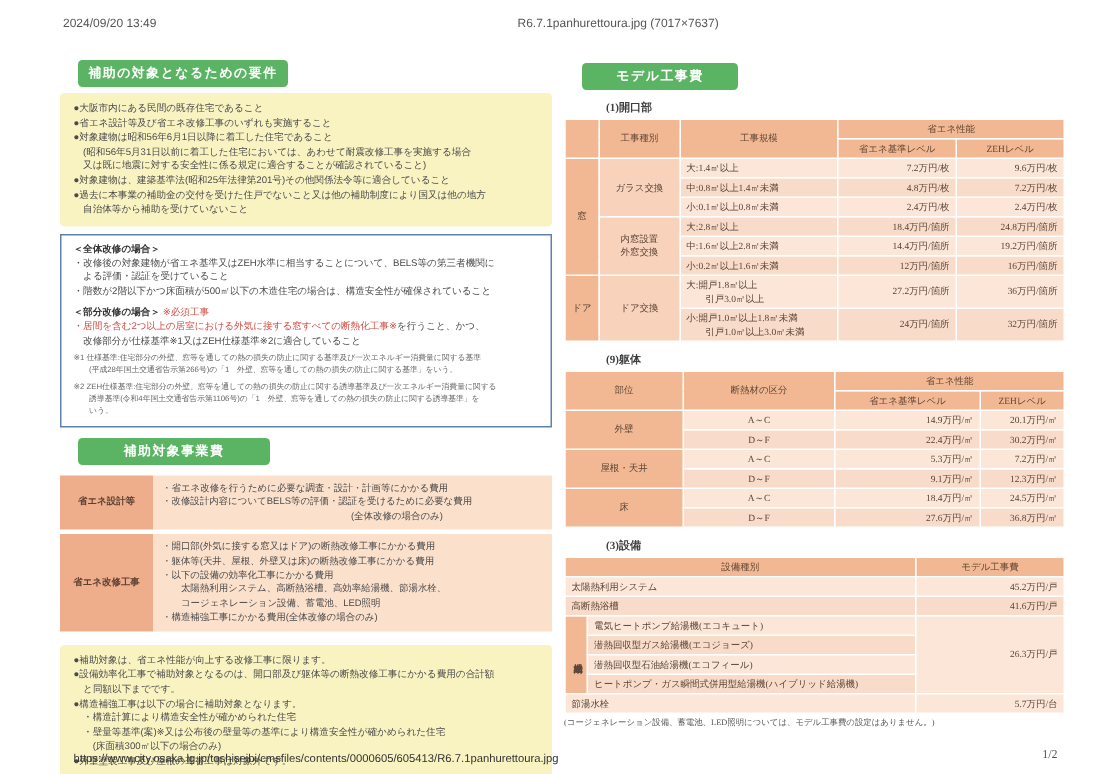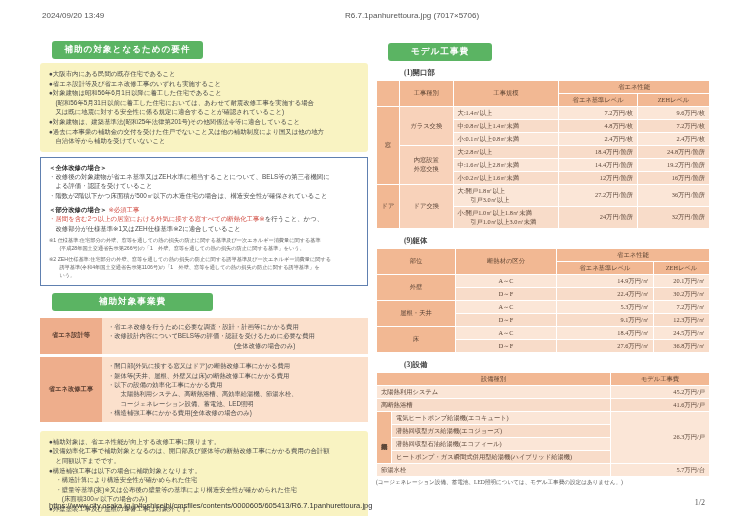--- a/index.html
+++ b/index.html
@@ -3,22 +3,22 @@
 <meta charset="utf-8">
 <style>
   html,body{margin:0;padding:0;background:#fff;}
   body{width:730px;height:516px;position:relative;font-family:"Liberation Sans","DejaVu Sans",sans-serif;color:#4a4a4a;overflow:hidden;}
   .print-meta{position:absolute;top:11px;font-size:8px;color:#555;}
   .pm-date{left:42px;}
   .pm-file{left:345px;}
   .col{position:absolute;}
   .left-col{left:40px;top:38px;width:328px;}
   .right-col{left:376px;top:40px;width:334px;font-family:Liberation Serif, serif;}
-  .gbtn{display:inline-block;background:#5bb463;color:#fff;font-size:8.6px;font-weight:bold;text-align:center;border-radius:3px;padding:3px 0;width:151px;letter-spacing:1px;}
-  .gbtn.small{width:161px;}
+  .gbtn{display:inline-block;background:#5bb463;color:#fff;font-size:8.6px;font-weight:bold;text-align:center;border-radius:3px;padding:3px 0;width:140px;letter-spacing:1px;}
+  .gbtn.small{width:128px;}
   .indent{margin-left:12px;}
   .ybox{background:#f9f3c2;border-radius:3px;padding:6px 9px;font-size:6.4px;line-height:1.5;color:#4a4a4a;margin-top:4px;}
   .pre{white-space:pre-line;}
   .bbox{border:1.5px solid #6080b0;background:#fff;padding:5px 8px;font-size:6.4px;line-height:1.45;margin-top:5px;}
   .bbox .sub-title{font-weight:bold;color:#333;}
   .red{color:#d14b41;}
   .bbox .fineprint{font-size:5.2px;color:#666;line-height:1.5;margin-top:4px;}
   .ct{border-collapse:separate;border-spacing:0 3px;width:100%;font-size:6.3px;margin-top:4px;}
   .ct .lbl{background:#eeae8c;width:58px;text-align:center;vertical-align:middle;color:#5d4033;font-weight:bold;padding:4px 2px;}
   .ct .cnt{background:#fbe0cc;padding:4px 6px;line-height:1.5;}
@@ -35,21 +35,21 @@
   .t .num{text-align:right;}
   .t .scol{text-align:left;}
   .t .ctr{text-align:center;}
   .t td.vert{background:#f2b893;writing-mode:vertical-rl;text-orientation:upright;text-align:center;padding:1px 1px;width:12px;letter-spacing:0;}
   .t3-note{font-size:5.6px;color:#555;margin-top:2px;}
 </style>
 </head>
 <body>
 
 <div class="print-meta pm-date">2024/09/20 13:49</div>
-<div class="print-meta pm-file">R6.7.1panhurettoura.jpg (7017×5706)</div>
+<div class="print-meta pm-file">R6.7.1panhurettoura.jpg (7017×7637)</div>
 
 <div class="col left-col">
 
   <div class="gbtn indent">補助の対象となるための要件</div>
 
   <div class="ybox">
     <div class="pre">●大阪市内にある民間の既存住宅であること</div>
     <div class="pre">●省エネ設計等及び省エネ改修工事のいずれも実施すること</div>
     <div class="pre">●対象建物は昭和56年6月1日以降に着工した住宅であること
 　(昭和56年5月31日以前に着工した住宅においては、あわせて耐震改修工事を実施する場合

